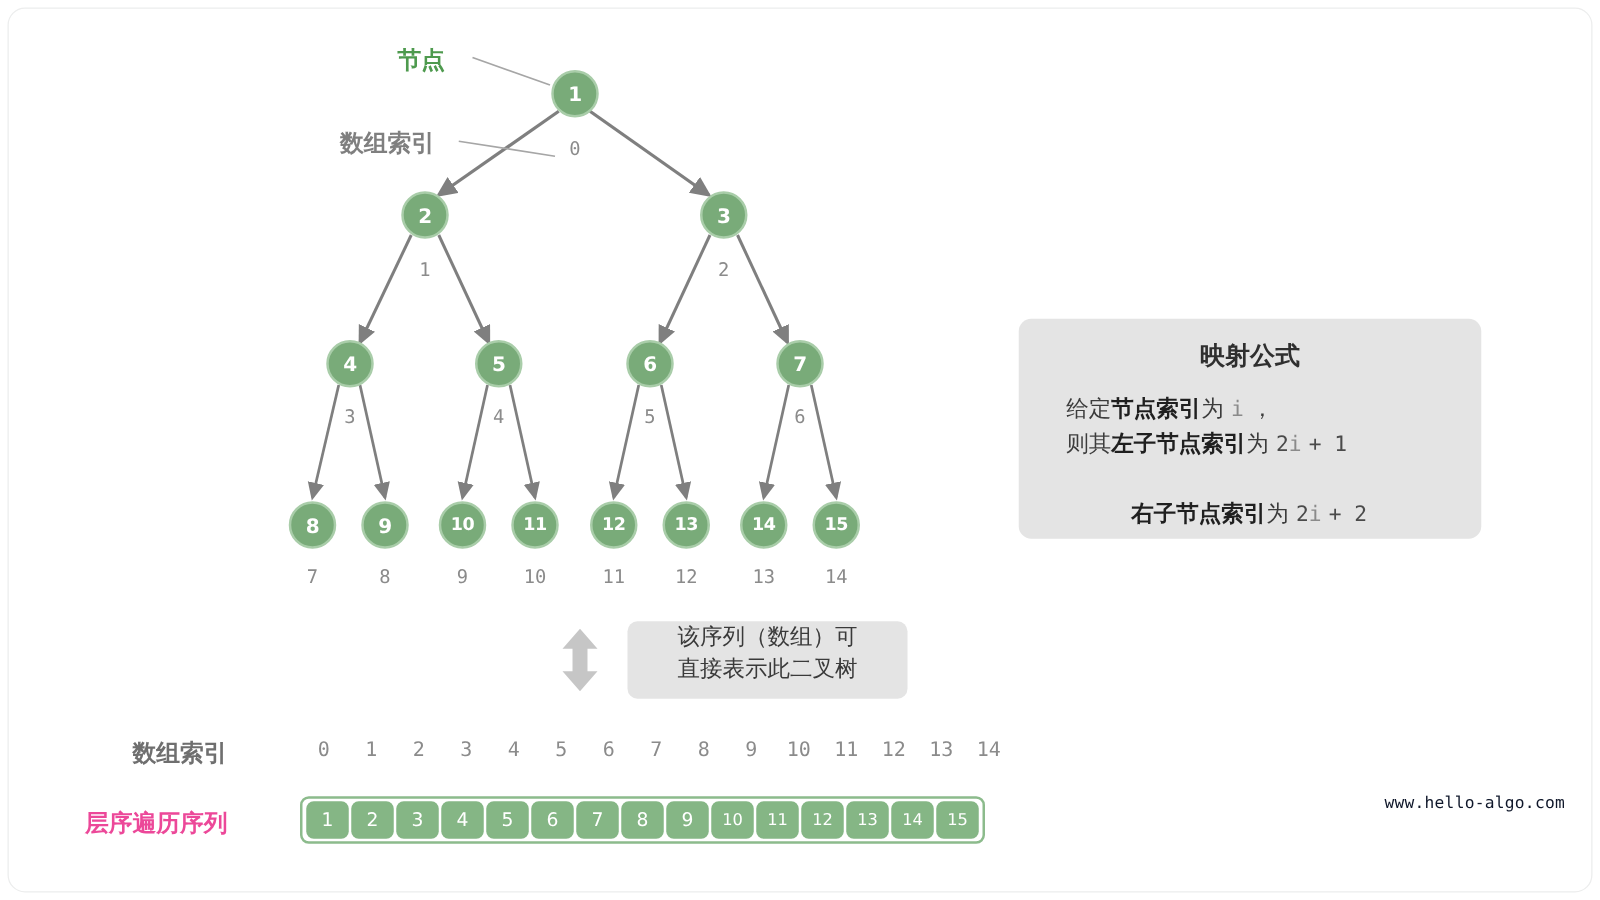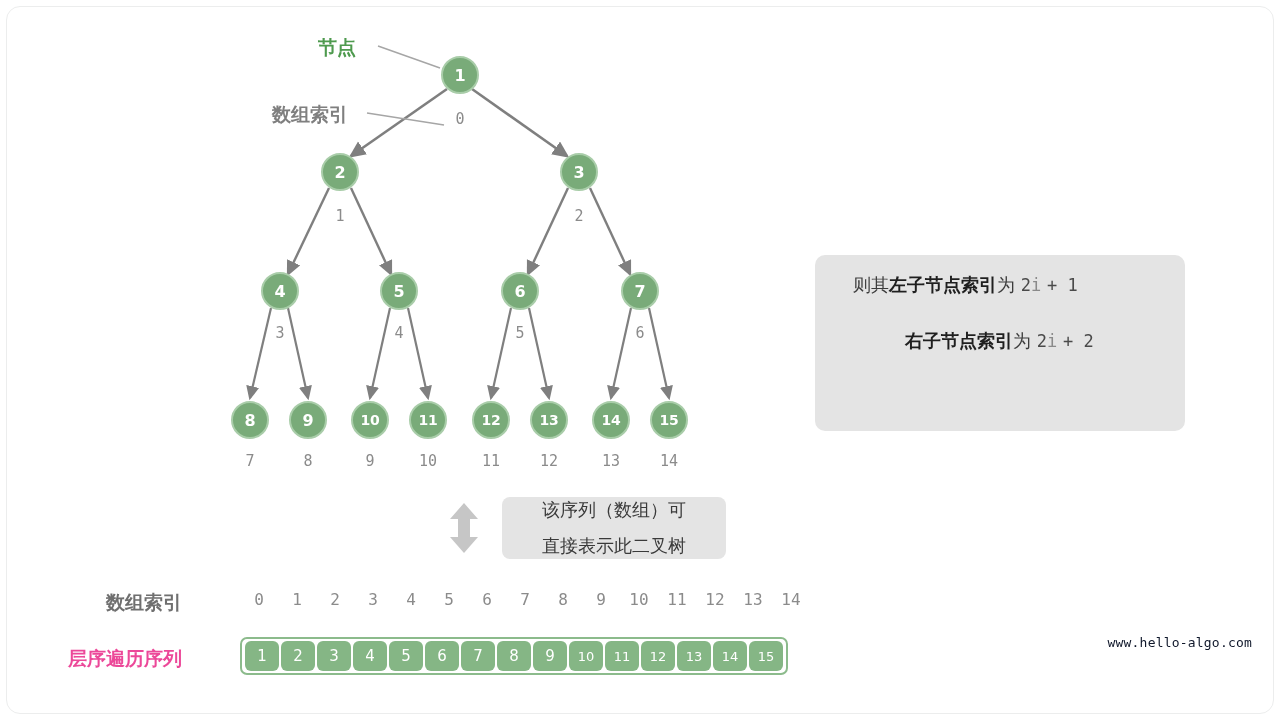--- a/index.html
+++ b/index.html
@@ -129,21 +129,21 @@
     position: absolute;
     left: 502px;
     top: 497px;
     width: 224px;
     height: 62px;
     background: #e4e4e4;
     border-radius: 8px;
     display: flex;
     flex-direction: column;
     align-items: center;
-    justify-content: space-between;
+    justify-content: flex-start;
     font-family: "DejaVu Sans", sans-serif;
     font-size: 18px;
     color: #3a3a3a;
     line-height: 1.42;
   }
   .dbl-arrow {
     position: absolute;
     left: 448px;
     top: 502px;
     width: 32px;
@@ -278,20 +278,22 @@
   <div class="node small-txt" style="left:472px; top:401px;">12</div>
   <div class="idx" style="left:472px; top:452px; width:38px;">11</div>
   <div class="node small-txt" style="left:530px; top:401px;">13</div>
   <div class="idx" style="left:530px; top:452px; width:38px;">12</div>
   <div class="node small-txt" style="left:592px; top:401px;">14</div>
   <div class="idx" style="left:592px; top:452px; width:38px;">13</div>
   <div class="node small-txt" style="left:650px; top:401px;">15</div>
   <div class="idx" style="left:650px; top:452px; width:38px;">14</div>
 
   <div class="formula-box">
+    <div class="formula-title">映射公式</div>
+    <div class="formula-line r1"><span>给定</span><span class="fbold">节点索引</span><span>为</span> <span class="fmono">i</span> <span>，</span></div>
     <div class="formula-line r2"><span>则其</span><span class="fbold">左子节点索引</span><span>为</span> <span class="fnum">2</span><span class="fmono">i</span> <span class="fnum">+ 1</span></div>
     <div class="formula-line r3"><span class="fbold">右子节点索引</span><span>为</span> <span class="fnum">2</span><span class="fmono">i</span> <span class="fnum">+ 2</span></div>
   </div>
 
   <svg class="dbl-arrow" viewBox="0 0 32 52">
     <polygon points="16,1 30,17 22,17 22,35 30,35 16,51 2,35 10,35 10,17 2,17" fill="#c6c6c6"></polygon>
   </svg>
   <div class="mid-box">
     <div>该序列（数组）可</div>
     <div>直接表示此二叉树</div>

